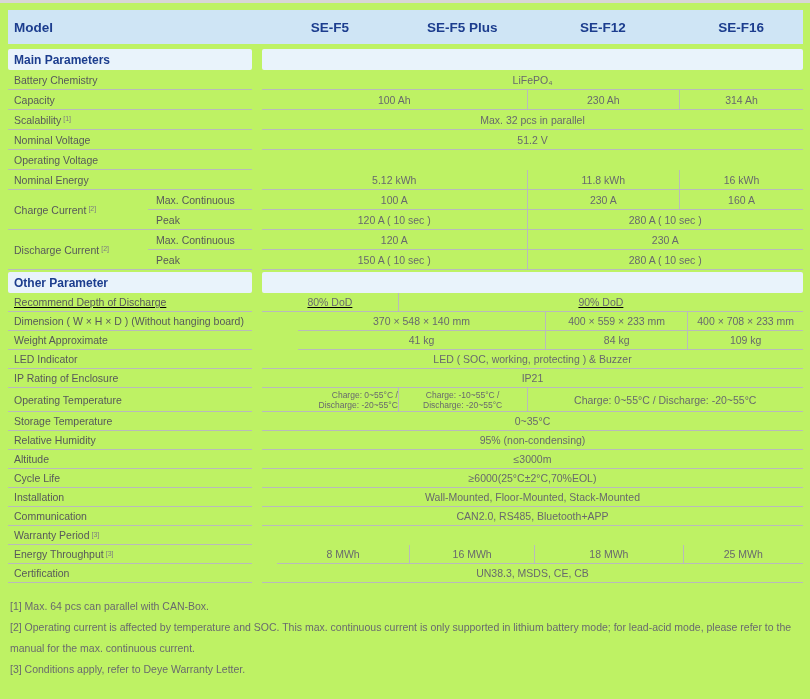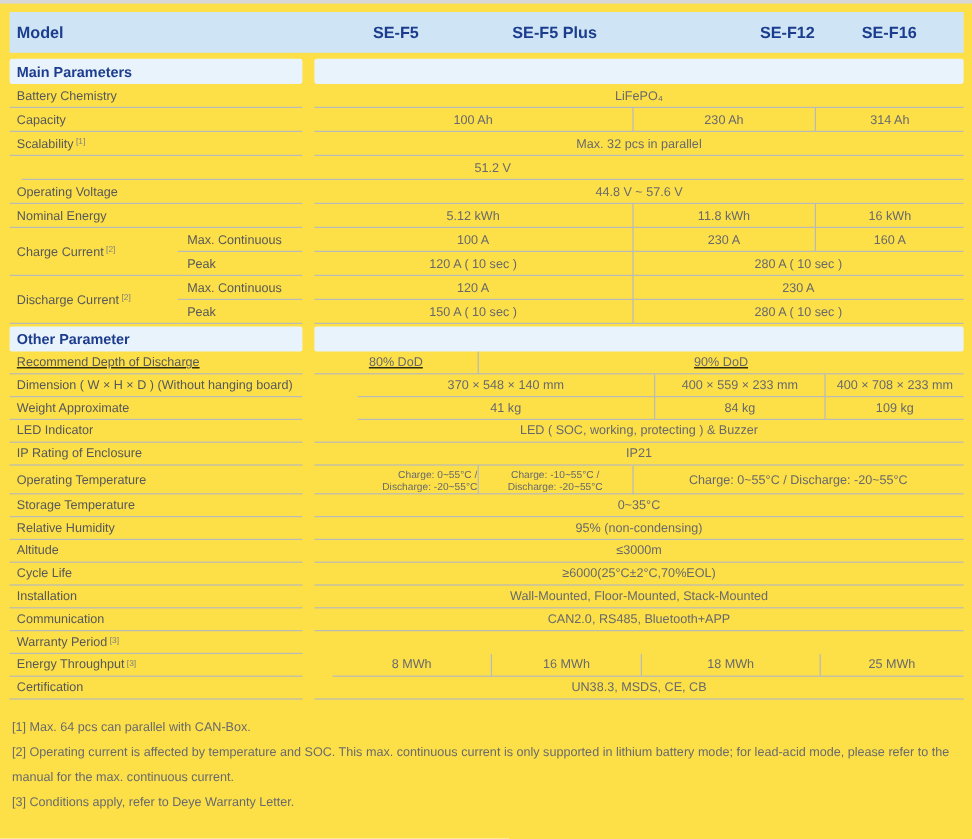--- a/index.html
+++ b/index.html
@@ -9,21 +9,21 @@
     --section-bg:#e9f3fb;
     --heading:#1c3d8e;
     --label:#57585b;
     --value:#68696d;
     --border:#b9babc;
   }
   .page{
     position:relative;
     width:810px; height:699px;
     font-family:"Liberation Sans", sans-serif;
-    background:#fde047;
+    background:#bef264;
     padding:10px 7px 0 8px;
     overflow:hidden;
   }
   .top-strip{ position:absolute; top:0; left:0; right:0; height:3px; background:#d7d7d7; }
 
   
   .hdr{
     display:flex; align-items:center; height:34px;
     background:var(--header-bg);
     color:var(--heading); font-weight:bold; font-size:13.5px;
@@ -91,21 +91,21 @@
 <body>
 
 <div class="page">
   <div class="top-strip"></div>
 
   <div class="hdr">
     <div class="hdr-model">Model</div>
     <div class="hdr-cols">
         <div class="hdr-col" style="width: 25.1%;">SE-F5</div>
         <div class="hdr-col" style="width: 23.8%;">SE-F5 Plus</div>
-        <div class="hdr-col" style="width: 28.2%; text-align: right;">SE-F12</div>
+        <div class="hdr-col" style="width: 28.2%;">SE-F12</div>
         <div class="hdr-col" style="width: 22.9%;">SE-F16</div>
       </div>
   </div>
 
   <div>
       <div class="sec">
         <div class="sec-l">Main Parameters</div>
         <div class="sec-r"></div>
       </div>
       <div class="row" style="height: 20px;">
@@ -122,29 +122,27 @@
           <div class="cell" style="width: 22.9%;">314 Ah</div>
         </div>
       </div>
       <div class="row" style="height: 20px;">
         <div class="lbl">Scalability<sup>[1]</sup></div>
         <div class="vals">
           <div class="cell" style="width: 100%;">Max. 32 pcs in parallel</div>
         </div>
       </div>
       <div class="row" style="height: 20px;">
+        <div class="lbl">Nominal Voltage</div>
         <div class="vals">
           <div class="cell" style="width: 100%;">51.2 V</div>
         </div>
       </div>
       <div class="row" style="height: 20px;">
         <div class="lbl">Operating Voltage</div>
-        <div class="vals">
-          <div class="cell" style="width: 100%;">44.8 V ~ 57.6 V</div>
-        </div>
       </div>
       <div class="row" style="height: 20px;">
         <div class="lbl">Nominal Energy</div>
         <div class="vals">
           <div class="cell" style="width: 48.9%;">5.12 kWh</div>
           <div class="cell" style="width: 28.2%;">11.8 kWh</div>
           <div class="cell" style="width: 22.9%;">16 kWh</div>
         </div>
       </div>
       <div class="block" style="height: 40px;">

